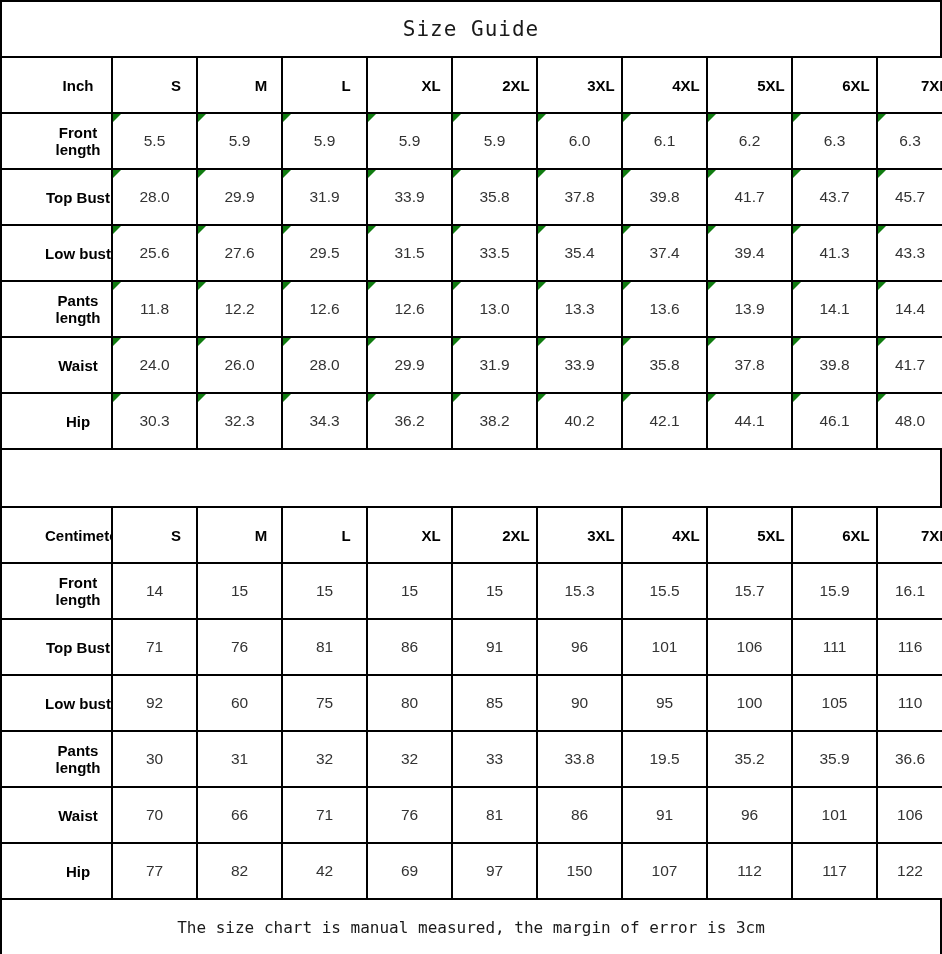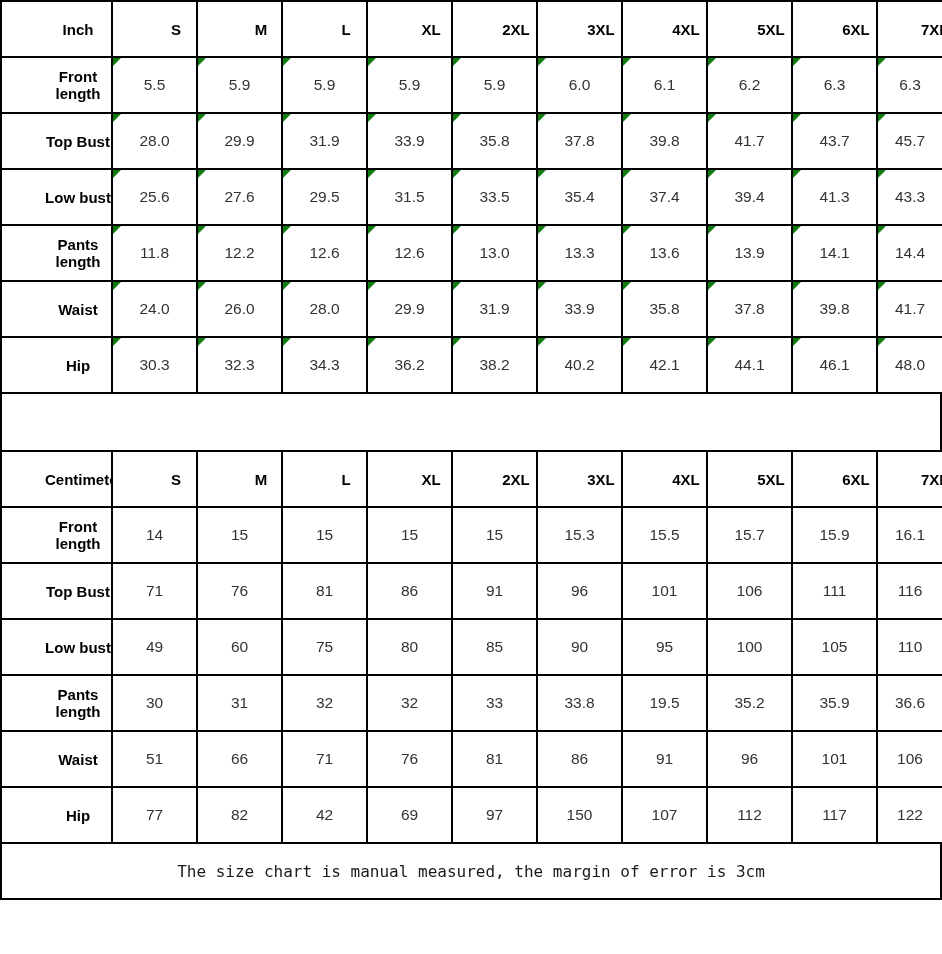--- a/index.html
+++ b/index.html
@@ -72,20 +72,21 @@
     font-family: "DejaVu Sans Mono", monospace;
     font-size: 16px;
     color: #1a1a1a;
   }
 </style>
 </head>
 <body>
 
 <div class="sheet">
 
+  <div class="title-row">Size Guide</div>
 
   <table class="size-table" id="table-0">
       <colgroup>
         <col style="width: 111px;">
         <col style="width: 85px;">
         <col style="width: 85px;">
         <col style="width: 85px;">
         <col style="width: 85px;">
         <col style="width: 85px;">
         <col style="width: 85px;">
@@ -244,21 +245,21 @@
           <td>86</td>
           <td>91</td>
           <td>96</td>
           <td>101</td>
           <td>106</td>
           <td>111</td>
           <td>116</td>
         </tr>
         <tr>
           <th>Low bust</th>
-          <td>49</td>
+          <td>92</td>
           <td>60</td>
           <td>75</td>
           <td>80</td>
           <td>85</td>
           <td>90</td>
           <td>95</td>
           <td>100</td>
           <td>105</td>
           <td>110</td>
         </tr>
@@ -270,21 +271,21 @@
           <td>32</td>
           <td>33</td>
           <td>33.8</td>
           <td>19.5</td>
           <td>35.2</td>
           <td>35.9</td>
           <td>36.6</td>
         </tr>
         <tr>
           <th>Waist</th>
-          <td>51</td>
+          <td>70</td>
           <td>66</td>
           <td>71</td>
           <td>76</td>
           <td>81</td>
           <td>86</td>
           <td>91</td>
           <td>96</td>
           <td>101</td>
           <td>106</td>
         </tr>

